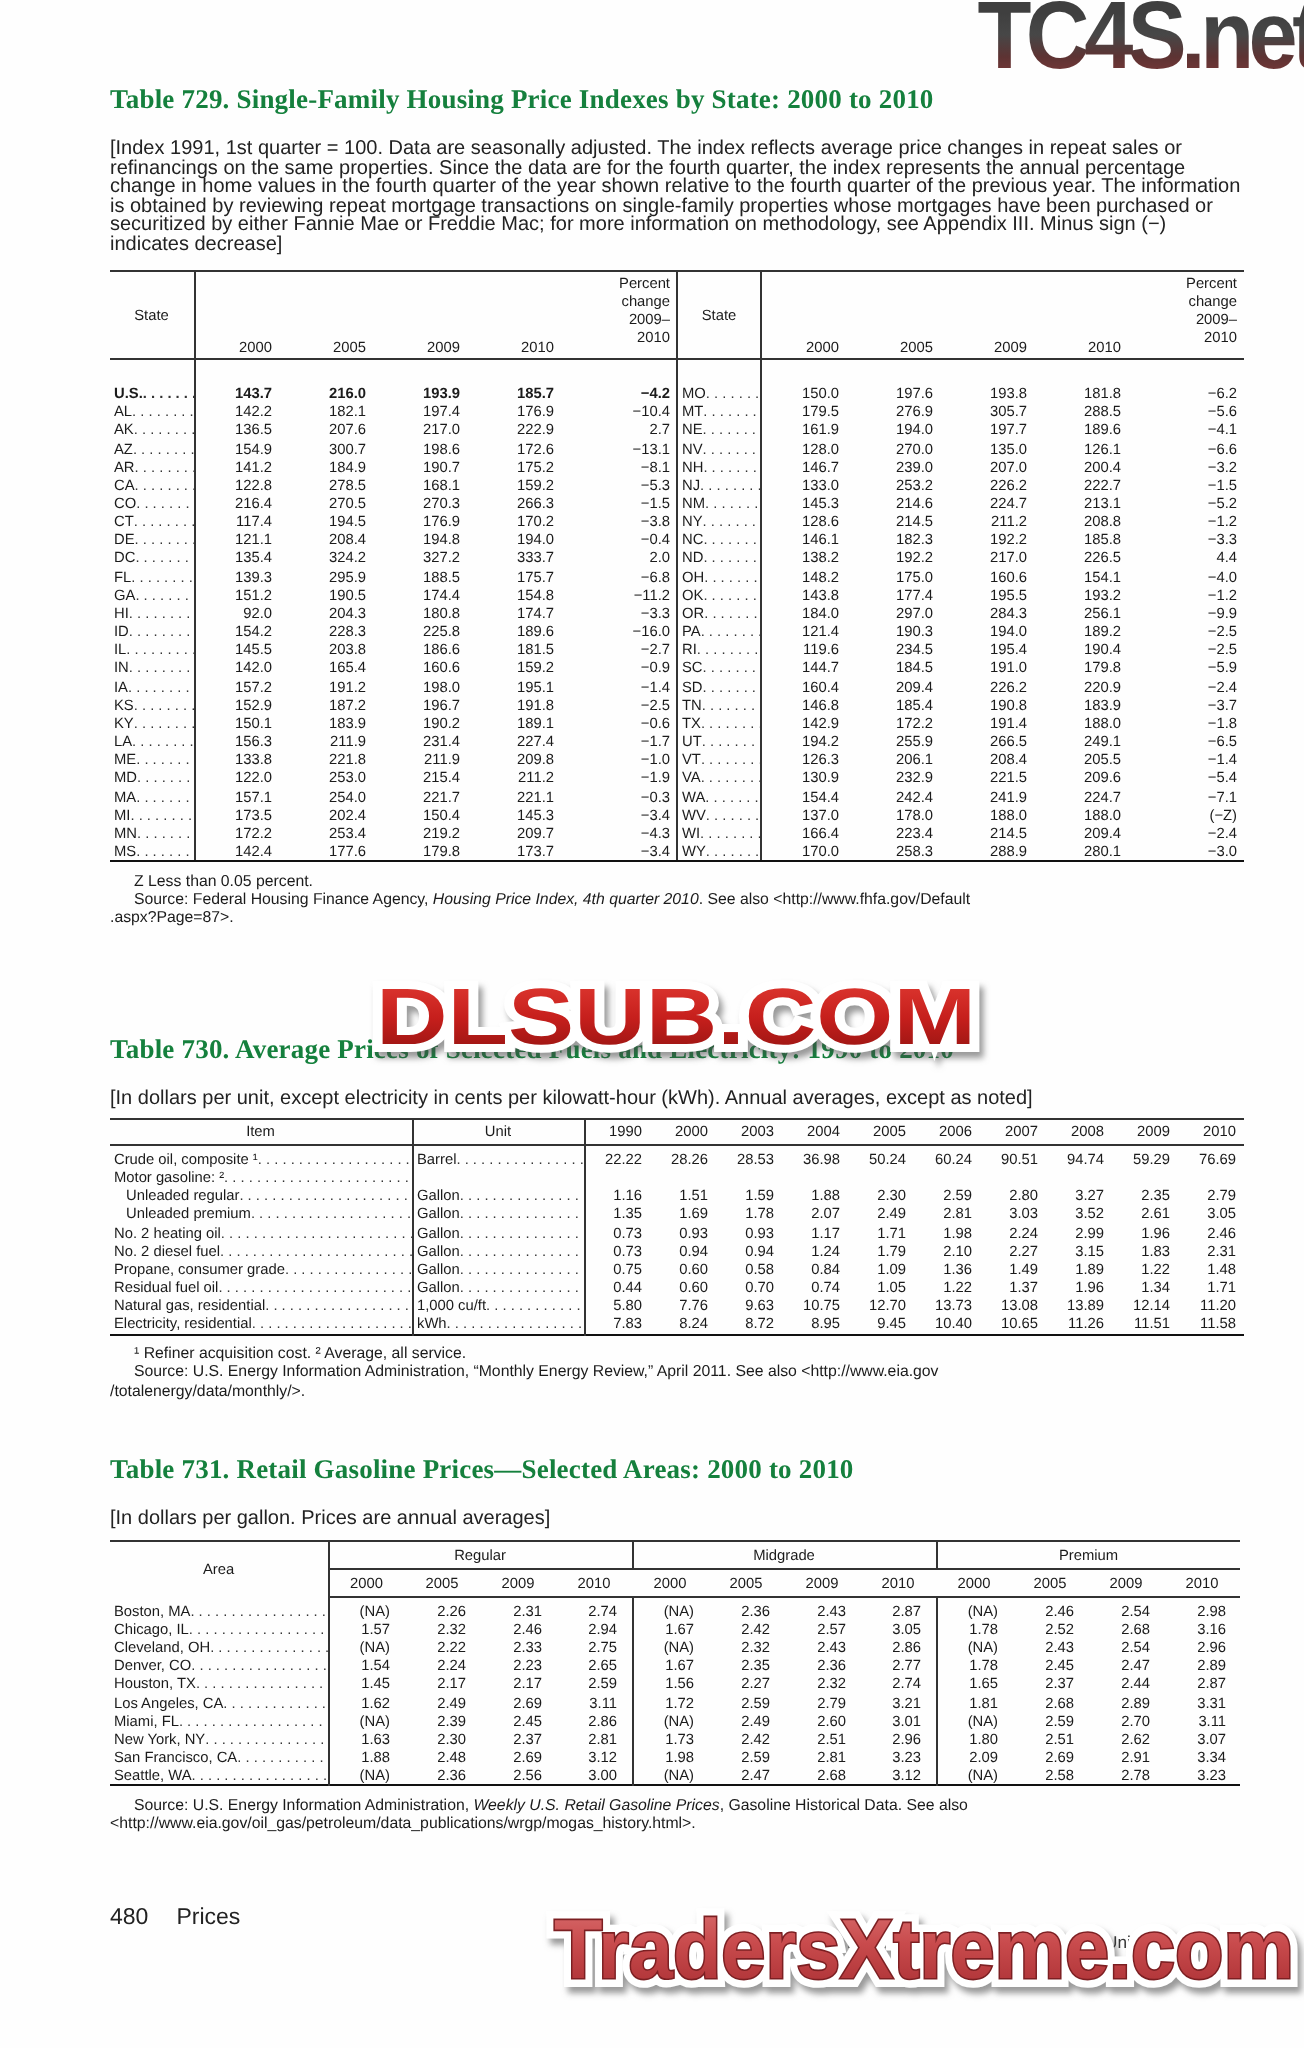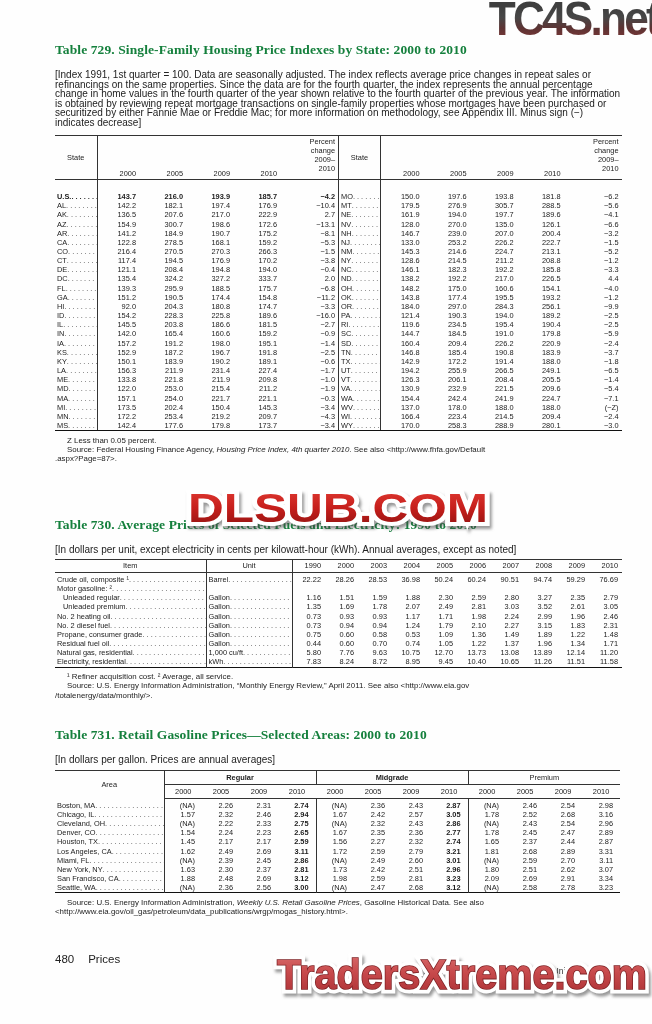--- a/index.html
+++ b/index.html
@@ -45,21 +45,21 @@
   .t730 th.c-item, .t730 th.c-unit { text-align:center; }
   .t730 td.num, .t730 th.yr { text-align:right; padding-right:4px; }
   .t730 td.c-item .lbl.ind { padding-left:8px; }
   .t730 tbody tr:first-child td { padding-top:1.5px; }
 
   
   .blk731 { margin-top:27px; }
   .t731 { width:565px; margin-top:5px; border-top:1px solid #333; border-bottom:1.4px solid #111; }
   .t731 .c-area { border-right:.8px solid #333; }
   .t731 th.grp { text-align:center; border-bottom:.8px solid #333; line-height:13px; }
-  .t731 th.grp.gdiv, .t731 td.gdiv { border-right:.8px solid #333;font-weight:bold; }
+  .t731 th.grp.gdiv, .t731 td.gdiv { border-right:.8px solid #333; }
   .t731 th.c-area { text-align:center; vertical-align:middle; }
   .t731 thead tr.yrrow th { border-bottom:1px solid #333; text-align:center; line-height:13px; }
   .t731 td.num { text-align:right; padding-right:7px; }
   .t731 tbody tr:first-child td { padding-top:2px; }
 
   
   .pagefoot-left { position:absolute; left:55px; top:953px; font-size:11.5px; color:#222; z-index:1; }
   .pagefoot-left .sec { margin-left:14px; }
   .credit { position:absolute; right:24px; top:966px; width:340px; text-align:right; font-size:8.6px; color:#333; z-index:1; }
 
@@ -1006,21 +1006,21 @@
               </td>
               <td class="c-unit">
                 <div class="lw">
                   <span class="lbl">Gallon</span>
                   <span class="dots"> . . . . . . . . . . . . . . . . . . . . . . . . . . . . . . . . . . . . . . . .</span>
                 </div>
               </td>
               <td class="num">0.75</td>
               <td class="num">0.60</td>
               <td class="num">0.58</td>
-              <td class="num">0.53</td>
+              <td class="num">0.84</td>
               <td class="num">1.09</td>
               <td class="num">1.36</td>
               <td class="num">1.49</td>
               <td class="num">1.89</td>
               <td class="num">1.22</td>
               <td class="num">1.48</td>
             </tr>
             <tr>
               <td class="c-item">
                 <div class="lw">

